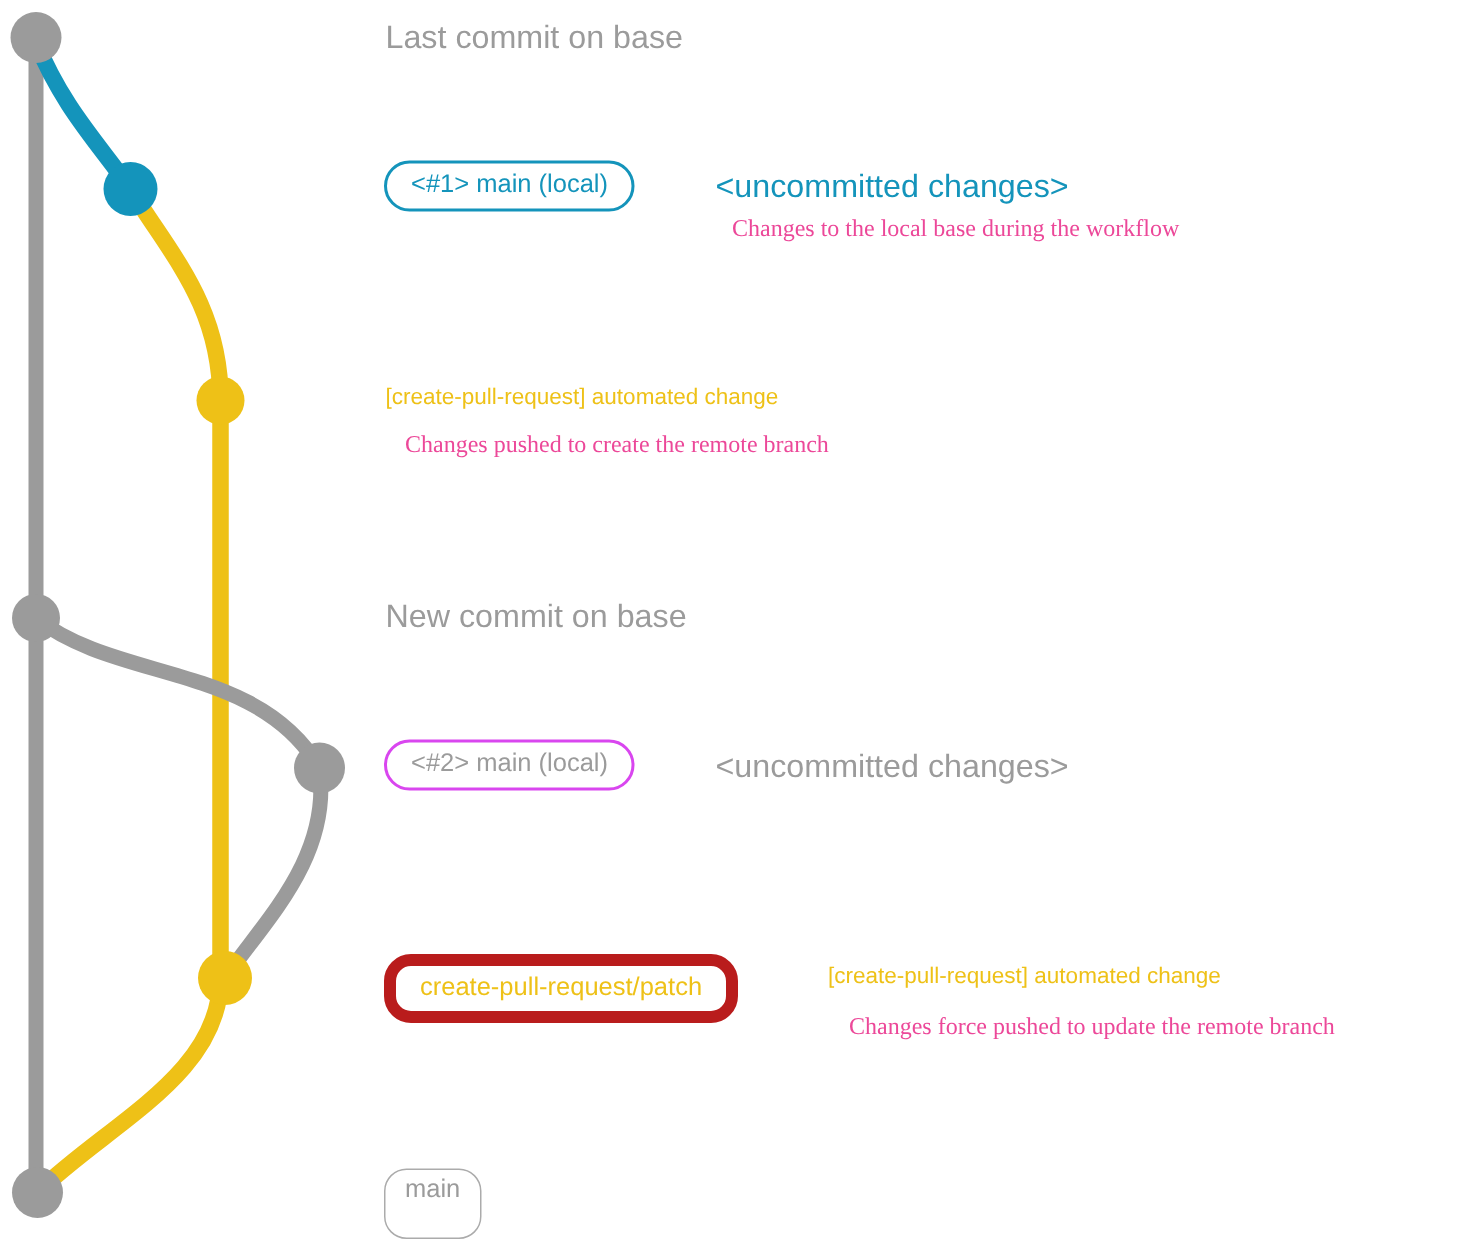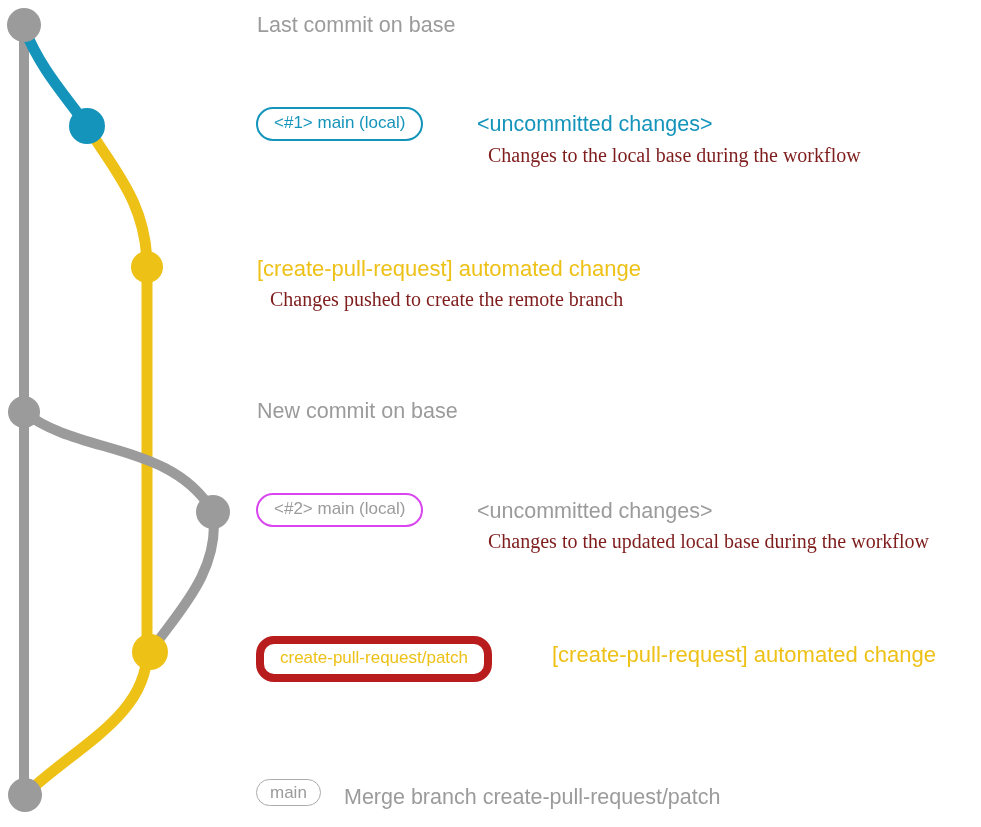--- a/index.html
+++ b/index.html
@@ -22,30 +22,30 @@
     display:inline-block;
     font-size:17px;
     padding:4px 16px 6px 16px;
     border-radius:18px;
     background:#ffffff;
     line-height:1.2;
   }
   .badge-blue   { color:#1494BB; border:2px solid #1494BB; }
   .badge-gray   { color:#9B9B9B; border:2px solid #d946ef; }
   .badge-yellow { color:#EEC117; border:8px solid #b91c1c; }
-  .badge-main   { color:#9B9B9B; border:1.5px solid #ABABAB; padding:3px 13px 2px 13px; border-radius:15px; }
+  .badge-main   { color:#9B9B9B; border:1.5px solid #ABABAB; padding:3px 13px 22px 13px; border-radius:15px; }
 
   .note-blue   { font-size:21.5px; color:#1494BB; }
   .note-gray   { font-size:21.5px; color:#9B9B9B; }
-  .note-yellow { font-size:22px; color:#EEC117; }
+  .note-yellow { font-size:15px; color:#EEC117; }
 
   .desc {
     font-family:"Liberation Serif", serif;
-    font-size:20px;
-    color:#7f1d1d;
+    font-size:16px;
+    color:#ec4899;
   }
 </style>
 </head>
 <body>
 
 <div class="canvas">
 
   <svg class="graph-svg" width="260" height="827" viewBox="0 0 260 827">
 
     <path d="M 24 25 L 24 795" fill="none" stroke-width="10" stroke-linecap="round" stroke="#9B9B9B"></path>
@@ -77,25 +77,24 @@
 
   <div class="abs note-yellow" style="left:257px; top:256px;">[create-pull-request] automated change</div>
   <div class="abs heading" style="left:257px; top:399px;">New commit on base</div>
 
   <div class="abs desc" style="left:270px; top:288px;">Changes pushed to create the remote branch</div>
 
   <div class="abs" style="left:256px; top:493px;">
     <span class="badge badge-gray">&lt;#2&gt; main (local)</span>
   </div>
   <div class="abs note-gray" style="left:477px; top:499px;">&lt;uncommitted changes&gt;</div>
-  <div class="abs desc" style="left:488px; top:530px;">Changes to the updated local base during the workflow</div>
 
   <div class="abs" style="left:256px; top:636px;">
     <span class="badge badge-yellow">create-pull-request/patch</span>
   </div>
   <div class="abs note-yellow" style="left:552px; top:642px;">[create-pull-request] automated change</div>
+  <div class="abs desc" style="left:566px; top:676px;">Changes force pushed to update the remote branch</div>
 
   <div class="abs" style="left:256px; top:779px;">
     <span class="badge badge-main">main</span>
   </div>
-  <div class="abs note-gray" style="left:344px; top:785px;">Merge branch create-pull-request/patch</div>
 
 </div>
 
 </body></html>

